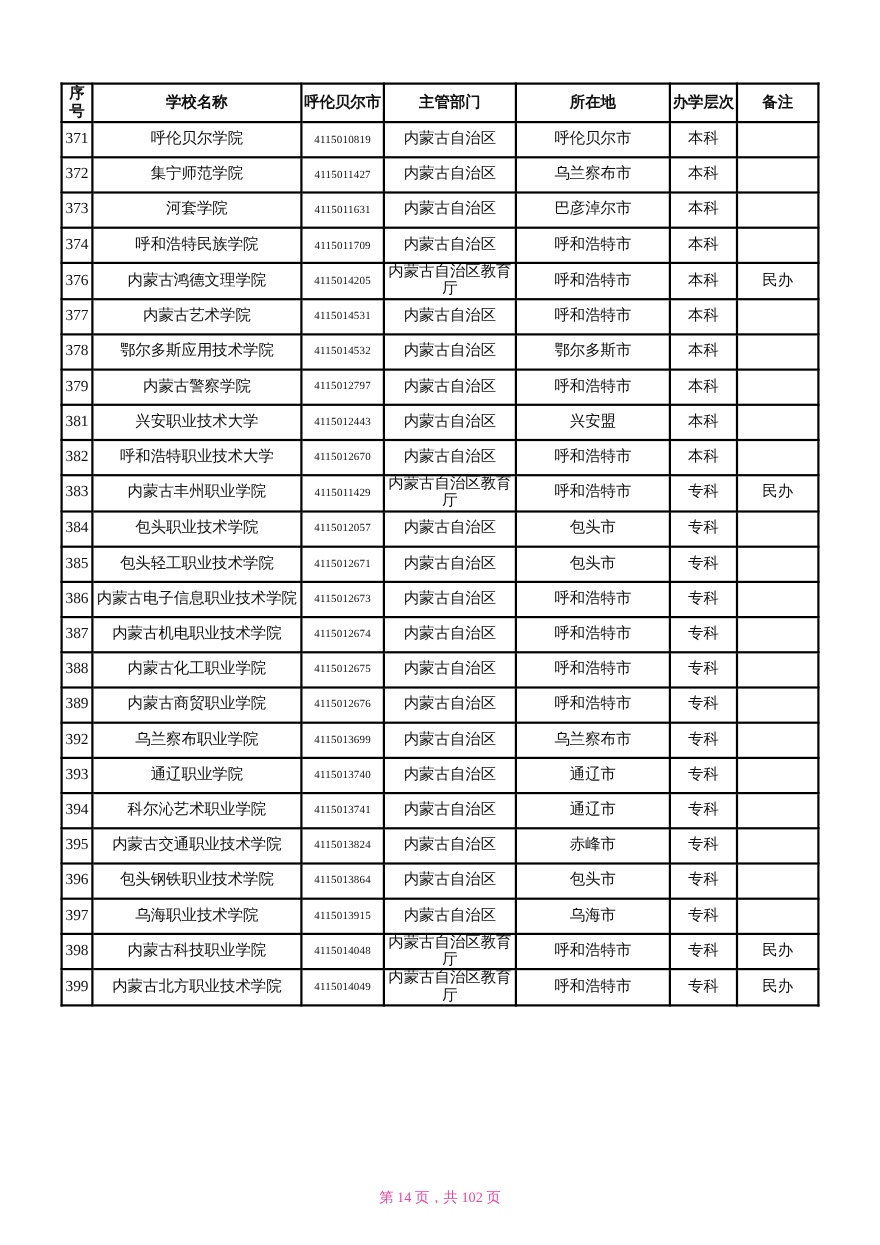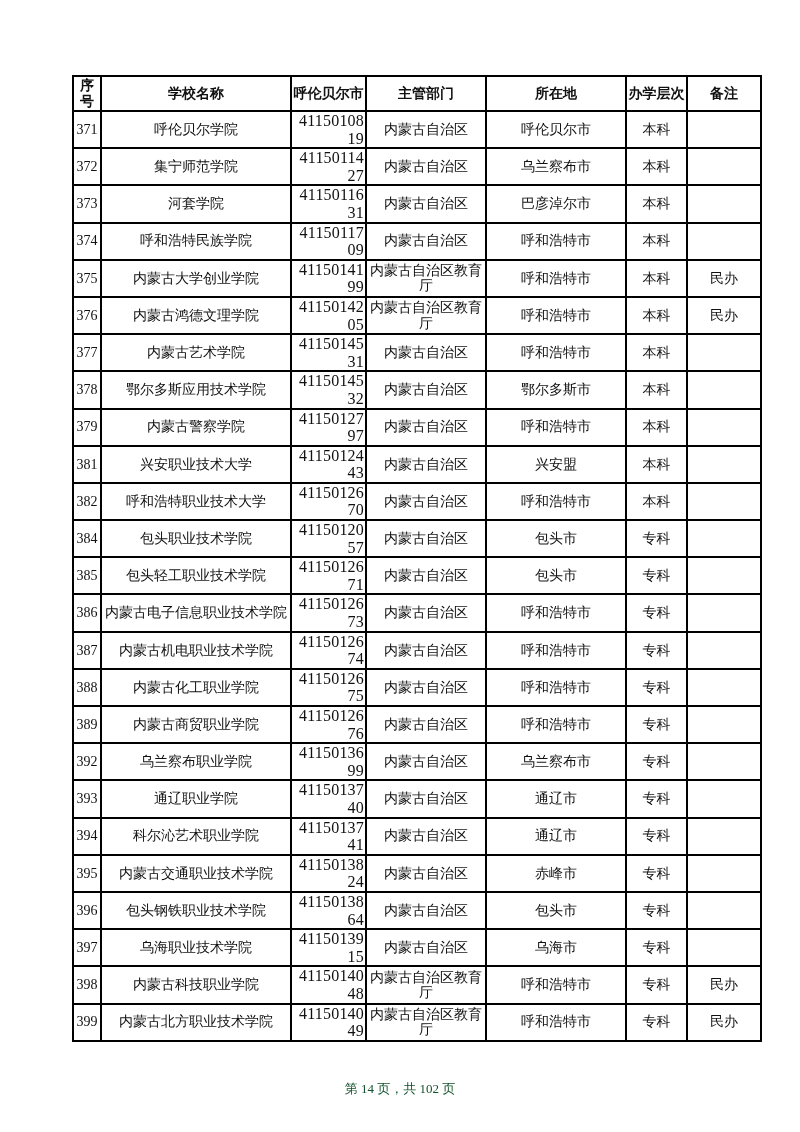--- a/index.html
+++ b/index.html
@@ -11,21 +11,21 @@
     position: relative;
     width: 800px;
     height: 1132px;
     background: #ffffff;
     font-family: "Liberation Serif", "DejaVu Serif", serif;
     color: #111111;
     overflow: hidden;
   }
   table.schools {
     position: absolute;
-    left: 72px;
+    left: 55px;
     top: 75px;
     width: 688px;
     border-collapse: collapse;
     table-layout: fixed;
   }
   table.schools th,
   table.schools td {
     border: 2px solid #000000;
     text-align: center;
     vertical-align: middle;
@@ -35,32 +35,31 @@
     overflow: hidden;
     word-break: break-all;
   }
   table.schools thead tr { height: 35px; }
   table.schools tbody tr { height: 32px; }
   table.schools th {
     font-weight: bold;
     font-size: 14px;
   }
   table.schools td.col-code {
-    font-size: 16px;
+    font-size: 10px;
     letter-spacing: 0.2px;
-    text-align: right;
   }
   .footer {
     position: absolute;
     left: 0;
     top: 1080px;
     width: 100%;
     text-align: center;
     font-size: 13px;
-    color: #14532d;
+    color: #ec4899;
   }
 </style>
 </head>
 <body>
 
 <div class="page">
 
   <table class="schools">
     <colgroup>
       <col style="width:28px">
@@ -113,29 +112,20 @@
         <tr>
           <td class="col-index">374</td>
           <td class="col-name">呼和浩特民族学院</td>
           <td class="col-code">4115011709</td>
           <td class="col-department">内蒙古自治区</td>
           <td class="col-location">呼和浩特市</td>
           <td class="col-level">本科</td>
           <td class="col-remark"></td>
         </tr>
         <tr>
-          <td class="col-index">375</td>
-          <td class="col-name">内蒙古大学创业学院</td>
-          <td class="col-code">4115014199</td>
-          <td class="col-department">内蒙古自治区教育厅</td>
-          <td class="col-location">呼和浩特市</td>
-          <td class="col-level">本科</td>
-          <td class="col-remark">民办</td>
-        </tr>
-        <tr>
           <td class="col-index">376</td>
           <td class="col-name">内蒙古鸿德文理学院</td>
           <td class="col-code">4115014205</td>
           <td class="col-department">内蒙古自治区教育厅</td>
           <td class="col-location">呼和浩特市</td>
           <td class="col-level">本科</td>
           <td class="col-remark">民办</td>
         </tr>
         <tr>
           <td class="col-index">377</td>
@@ -176,20 +166,29 @@
         <tr>
           <td class="col-index">382</td>
           <td class="col-name">呼和浩特职业技术大学</td>
           <td class="col-code">4115012670</td>
           <td class="col-department">内蒙古自治区</td>
           <td class="col-location">呼和浩特市</td>
           <td class="col-level">本科</td>
           <td class="col-remark"></td>
         </tr>
         <tr>
+          <td class="col-index">383</td>
+          <td class="col-name">内蒙古丰州职业学院</td>
+          <td class="col-code">4115011429</td>
+          <td class="col-department">内蒙古自治区教育厅</td>
+          <td class="col-location">呼和浩特市</td>
+          <td class="col-level">专科</td>
+          <td class="col-remark">民办</td>
+        </tr>
+        <tr>
           <td class="col-index">384</td>
           <td class="col-name">包头职业技术学院</td>
           <td class="col-code">4115012057</td>
           <td class="col-department">内蒙古自治区</td>
           <td class="col-location">包头市</td>
           <td class="col-level">专科</td>
           <td class="col-remark"></td>
         </tr>
         <tr>
           <td class="col-index">385</td>

